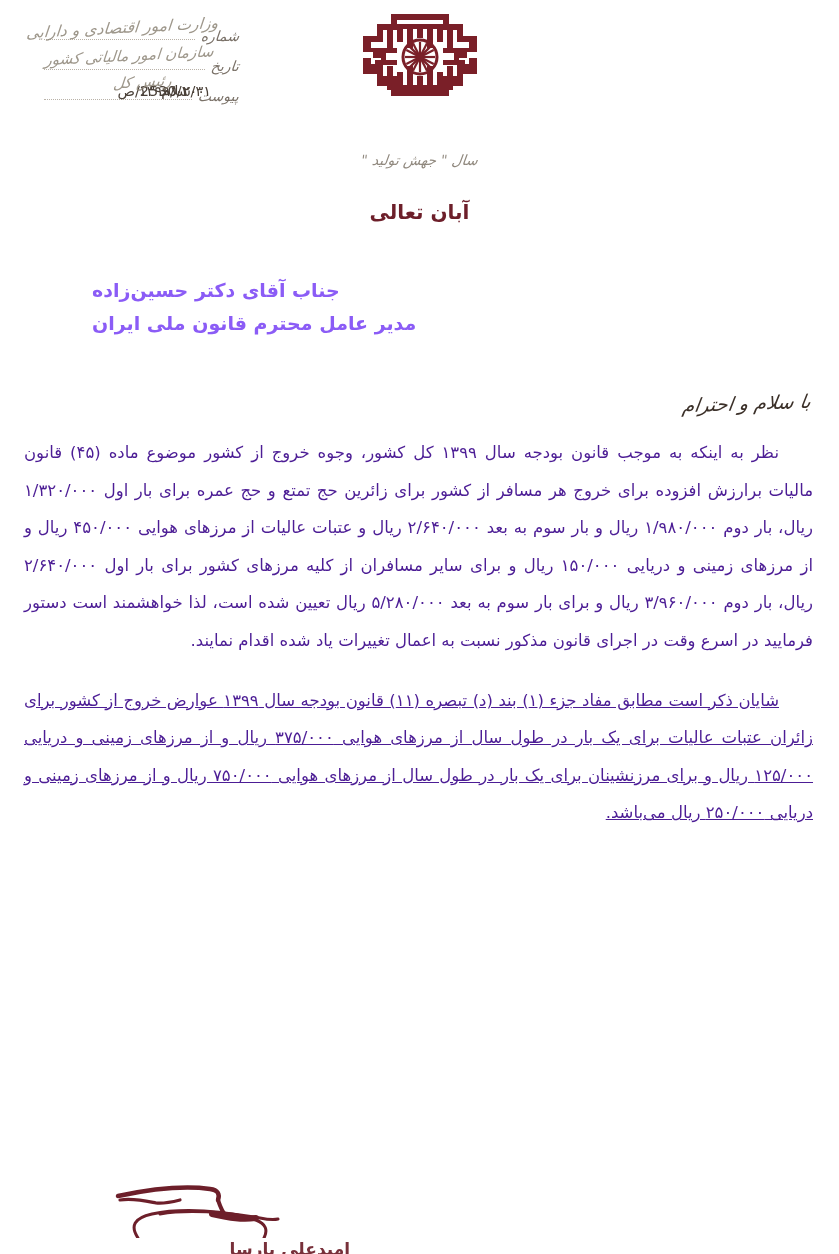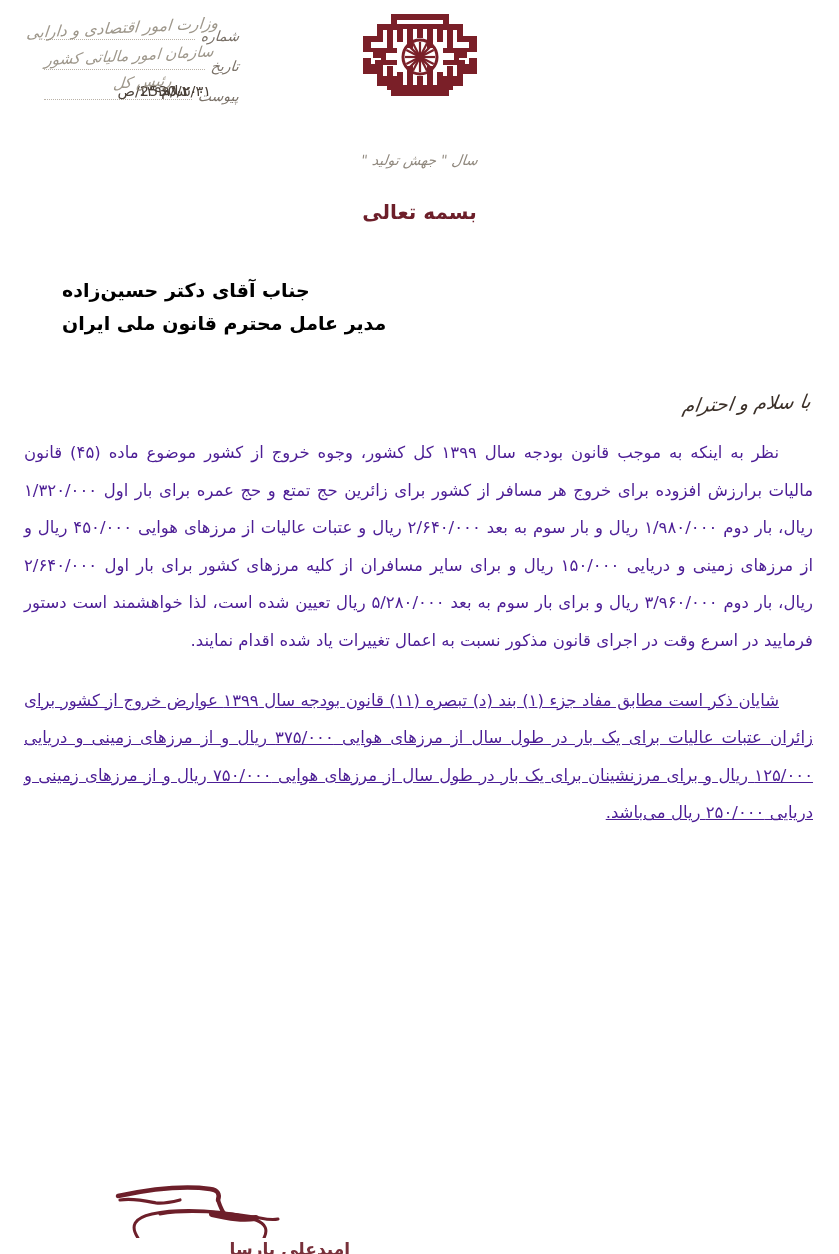--- a/index.html
+++ b/index.html
@@ -100,25 +100,25 @@
     position:absolute;top:200px;left:0;right:0;
     text-align:center;
     font-size:20px;
     font-weight:bold;
     color:#6d1f2a;
     letter-spacing:.4px;
   }
 
   
   .addressee{
-    position:absolute;top:274px;right:0;left:16px;
-    padding-left:46px;
-    text-align:left;
-    direction:rtl;
-    color:#000000;
+    position:absolute;top:274px;right:0;left:0;
+    padding-left:92px;
+    text-align:left;
+    direction:rtl;
+    color:#8b5cf6;
   }
   .addressee .ln{
     font-size:19px;
     font-weight:bold;
     line-height:1.75;
     letter-spacing:.2px;
     text-align:left;
   }
 
   
@@ -249,21 +249,21 @@
     </div>
 
     <div class="ministry">
       <div>وزارت امور اقتصادی و دارایی</div>
       <div>سازمان امور مالیاتی کشور</div>
       <div>رئیس کل</div>
     </div>
   </div>
 
   <div class="slogan">سال " جهش تولید "</div>
-  <div class="basmala">بسمه تعالی</div>
+  <div class="basmala">آبان تعالی</div>
 
   <div class="addressee">
     <div class="ln">جناب آقای دکتر حسین‌زاده</div>
     <div class="ln">مدیر عامل محترم قانون ملی ایران</div>
   </div>
 
   <div class="greeting">
     <span>با سلام و احترام</span>
   </div>
 

